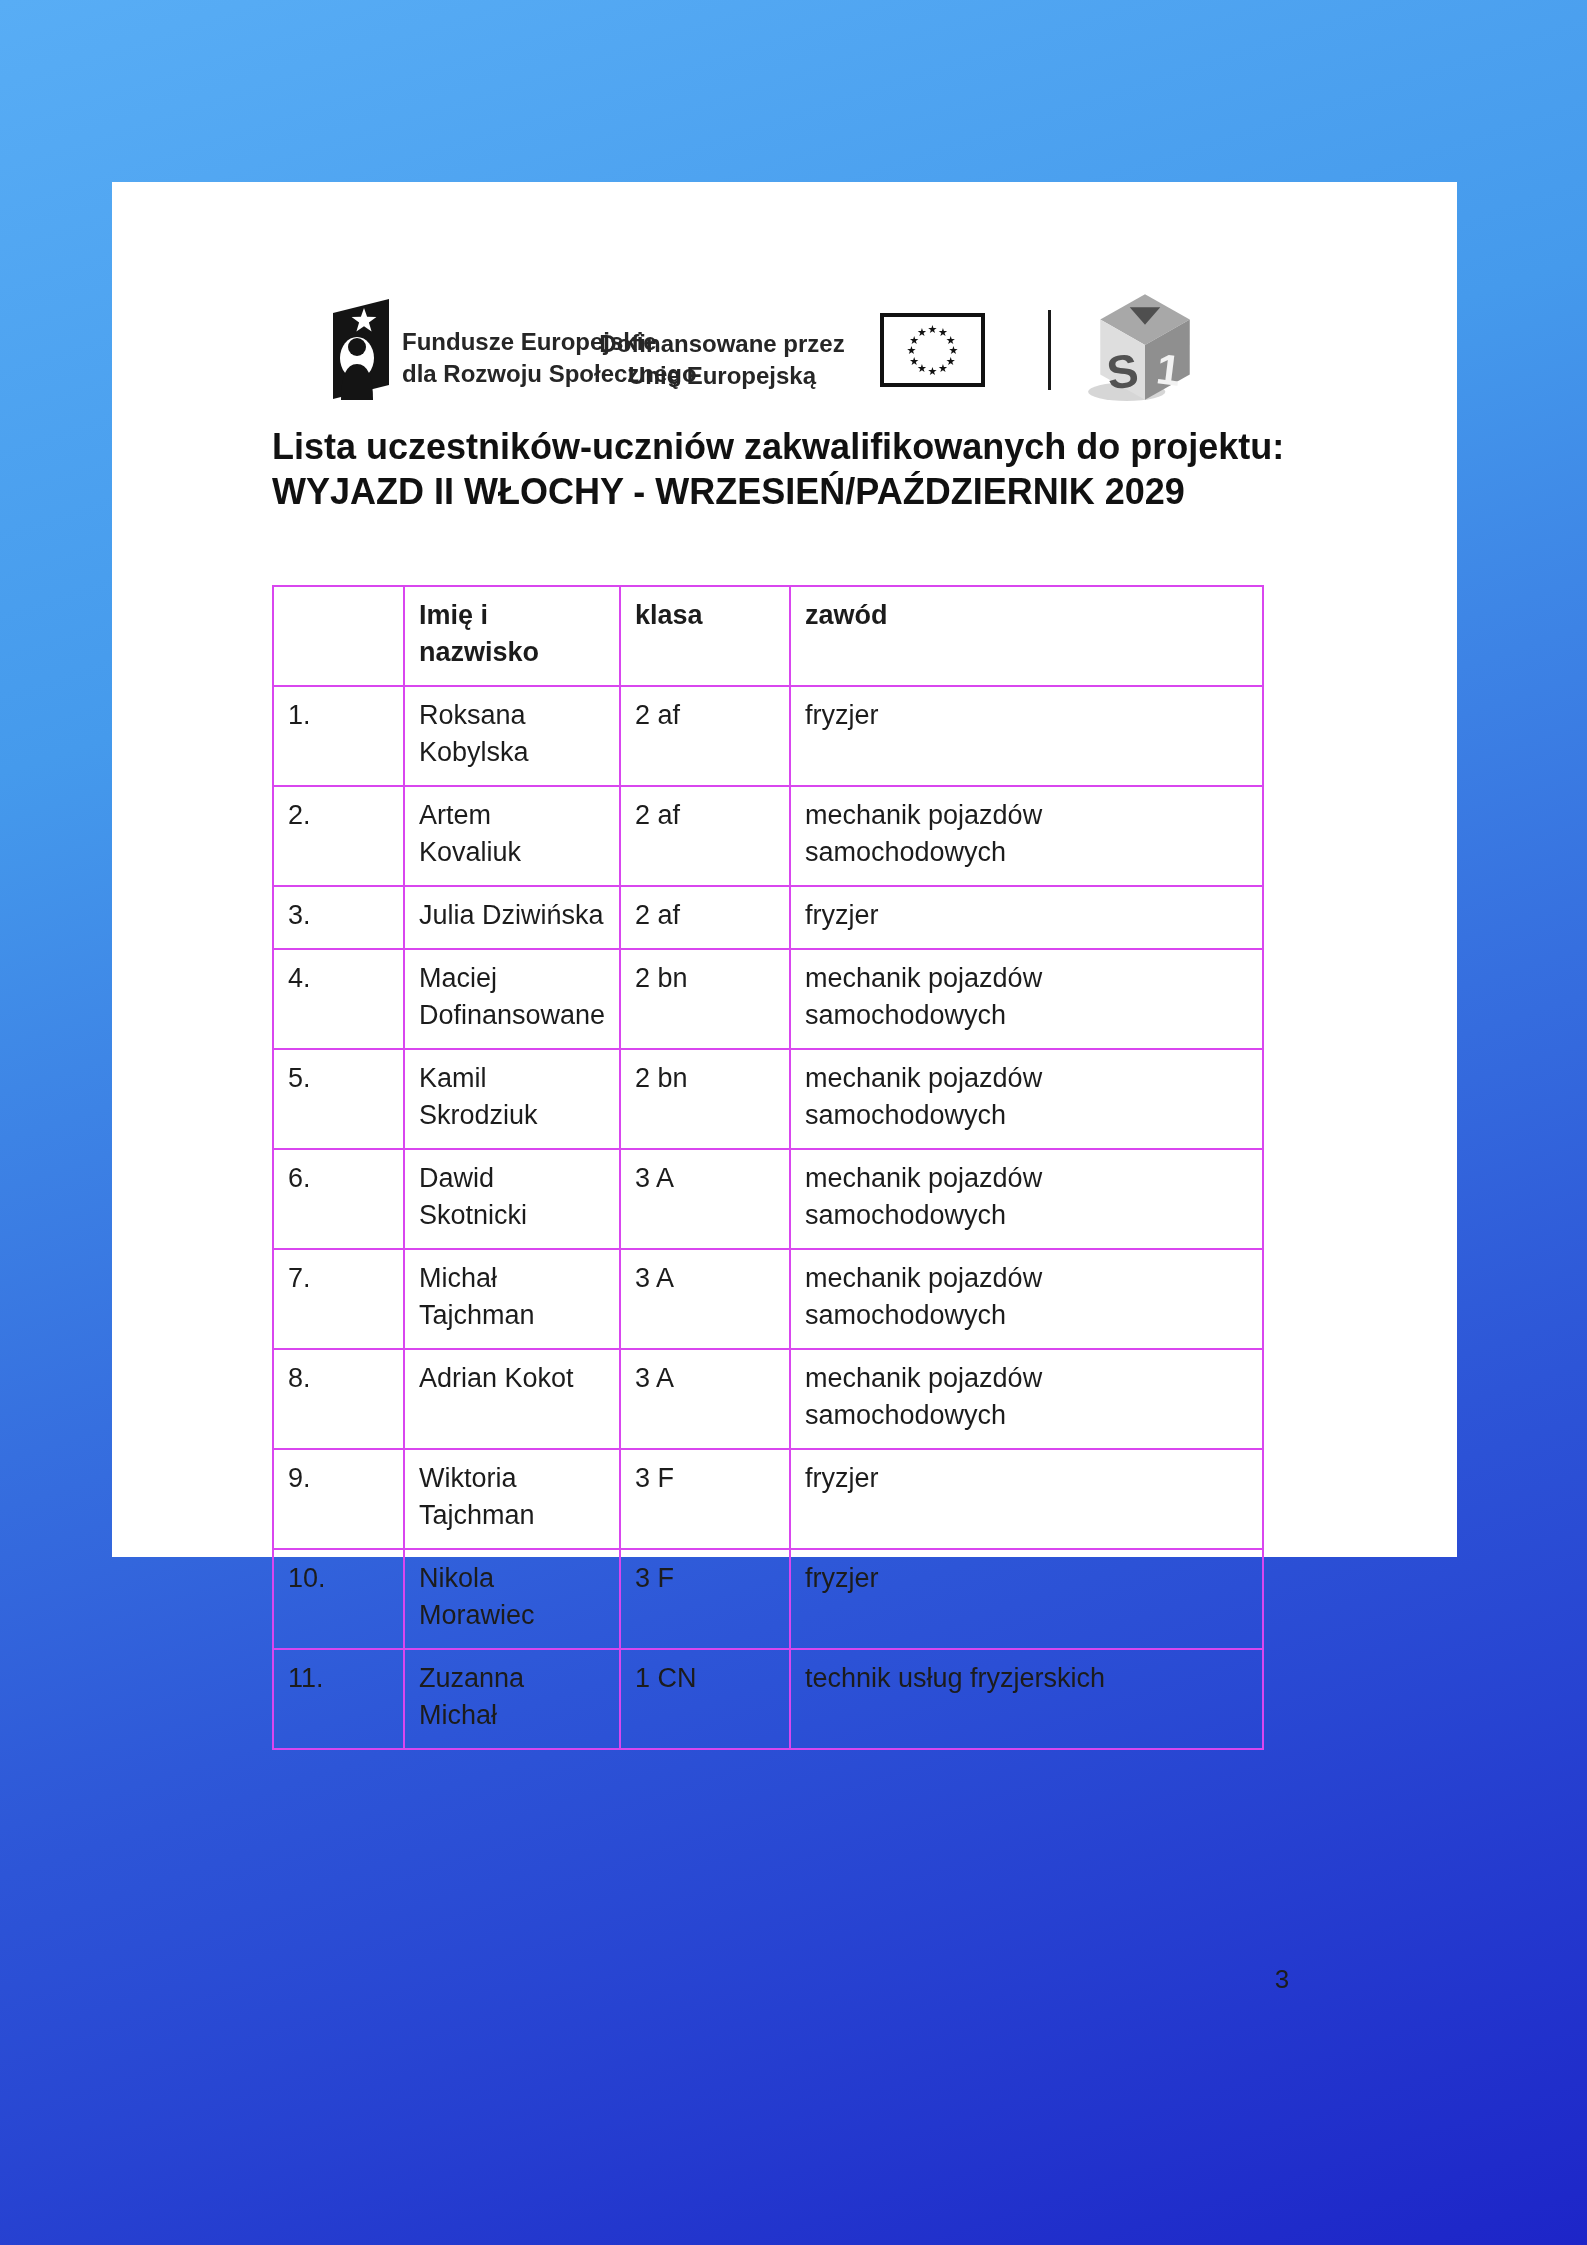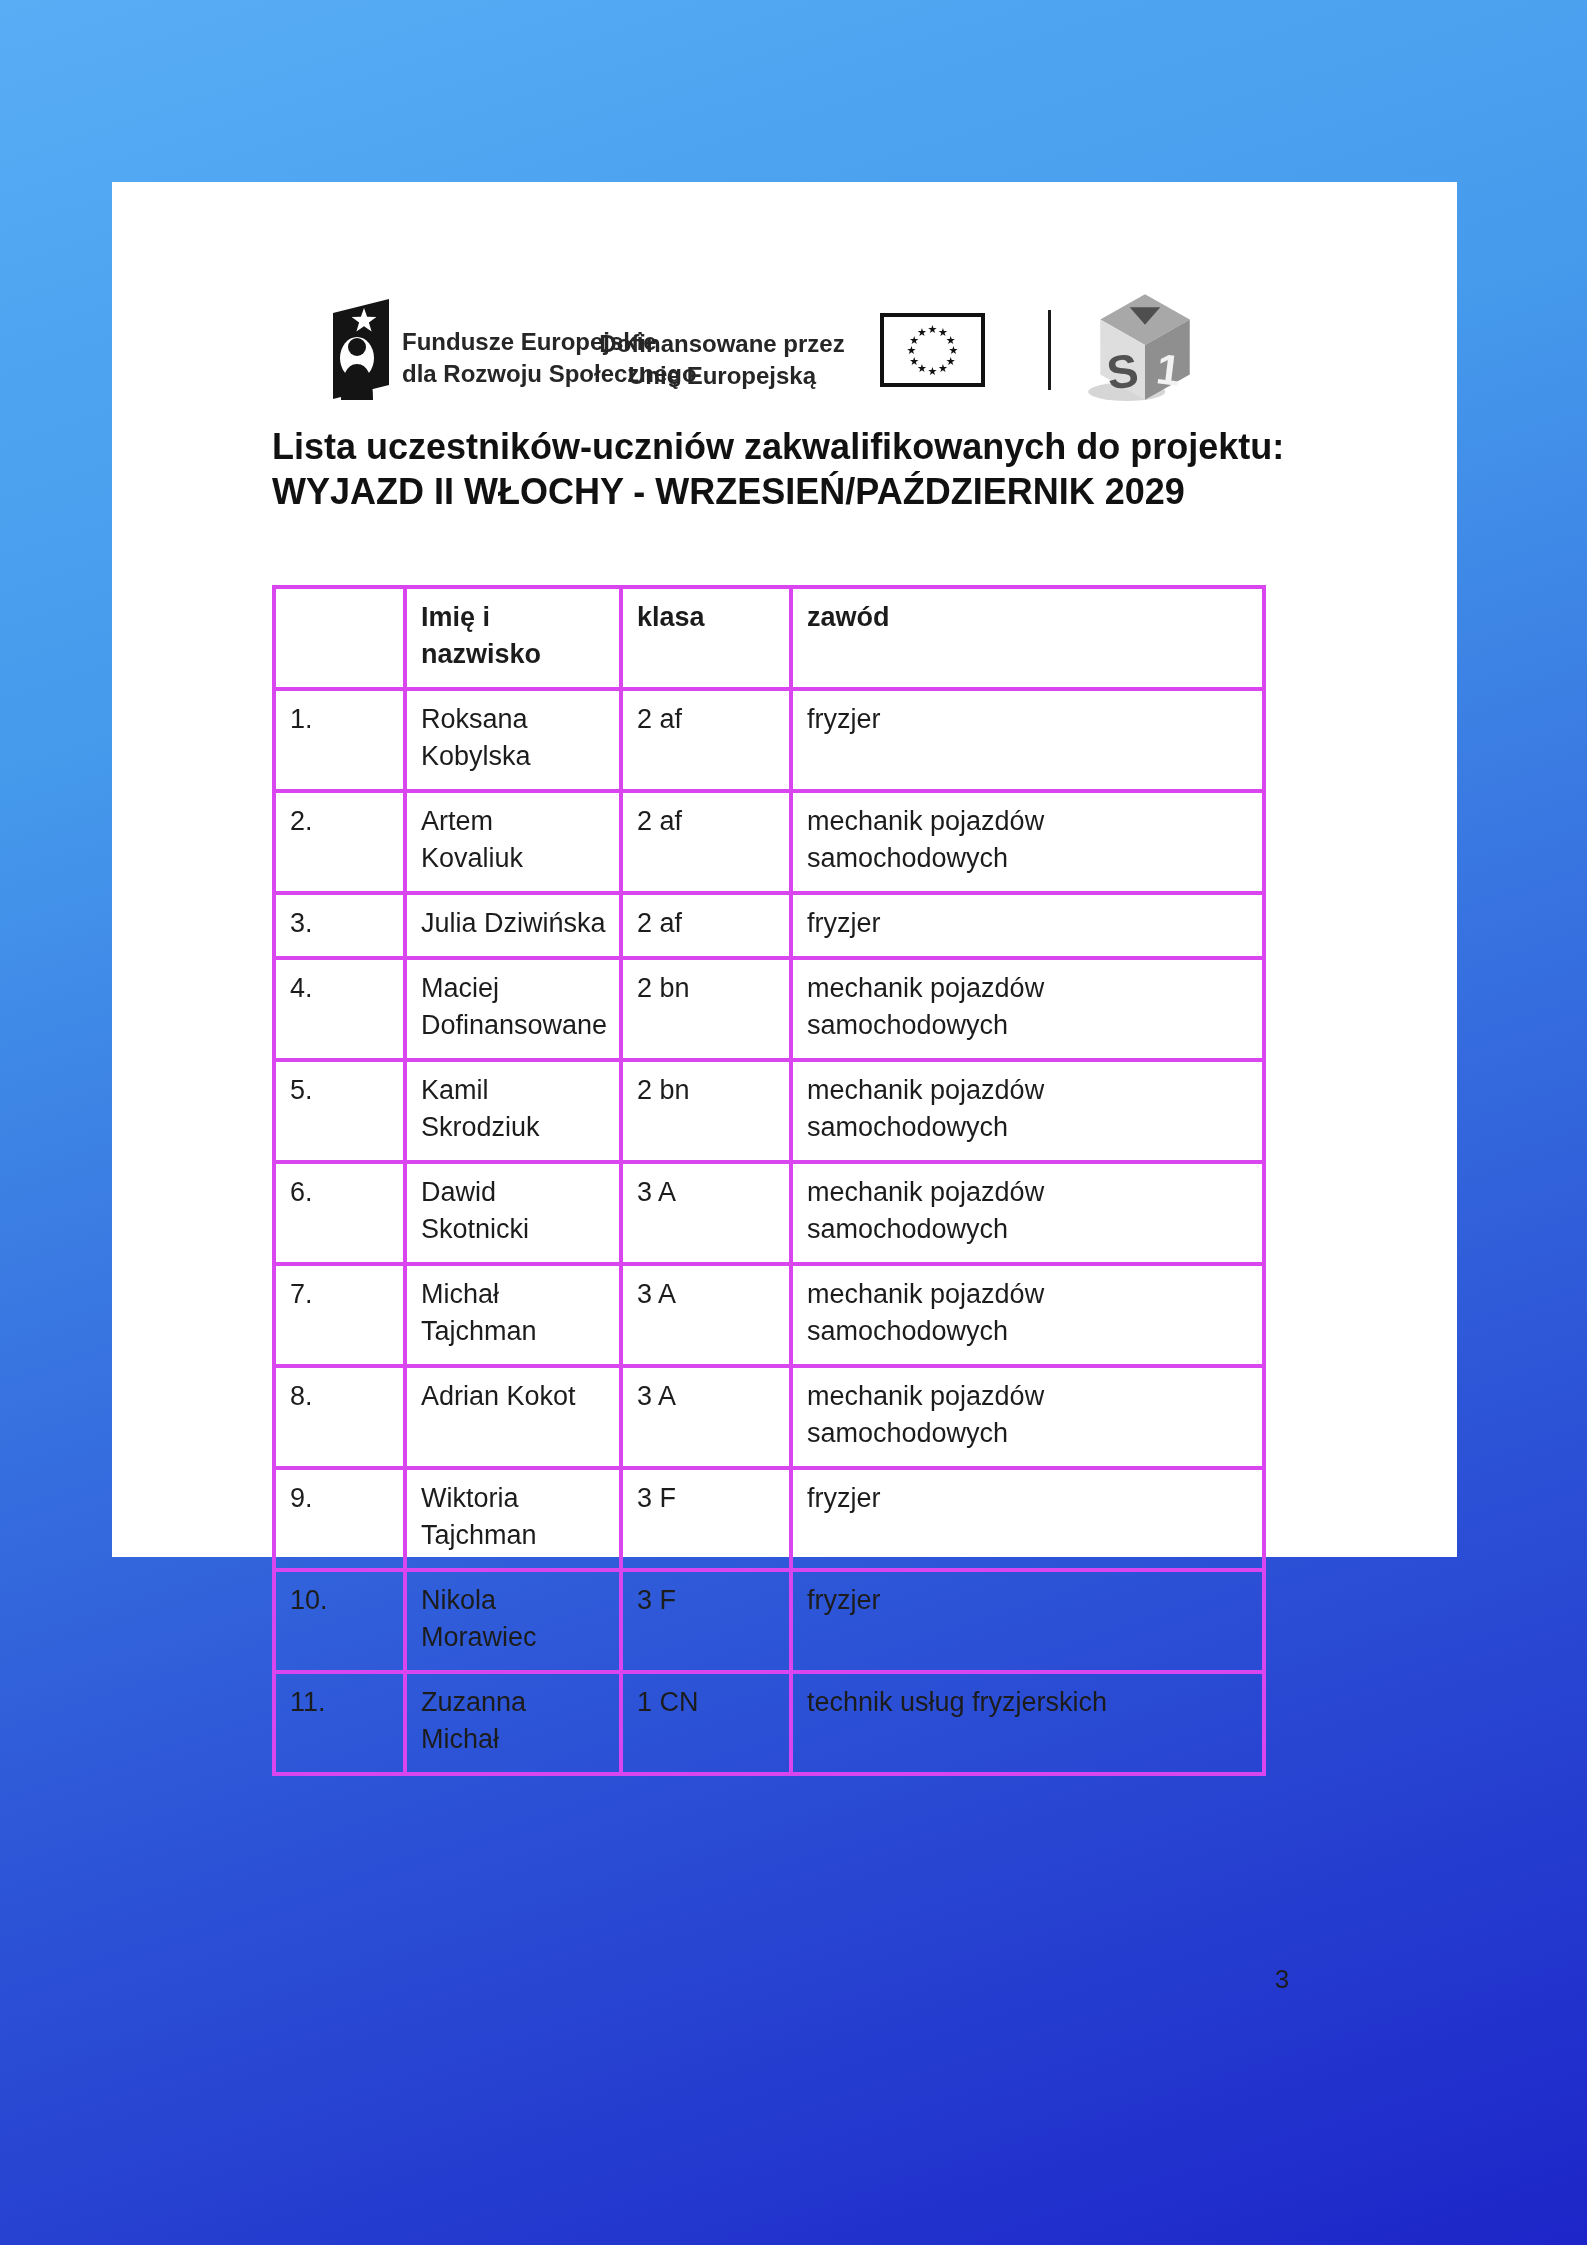--- a/index.html
+++ b/index.html
@@ -49,21 +49,21 @@
 
   
   .participants-table {
     position: absolute; left: 160px; top: 403px;
     width: 990px;
     border-collapse: collapse;
     table-layout: fixed;
   }
   .participants-table th,
   .participants-table td {
-    border: 4px solid #d946ef;
+    border: 2px solid #d946ef;
     vertical-align: top;
     text-align: left;
     padding: 10px 10px 14px 14px;
     font-size: 27px;
     line-height: 37px;
     color: #1c1c1c;
     white-space: pre-line;
     overflow: hidden;
   }
   .participants-table th { font-weight: bold; }

